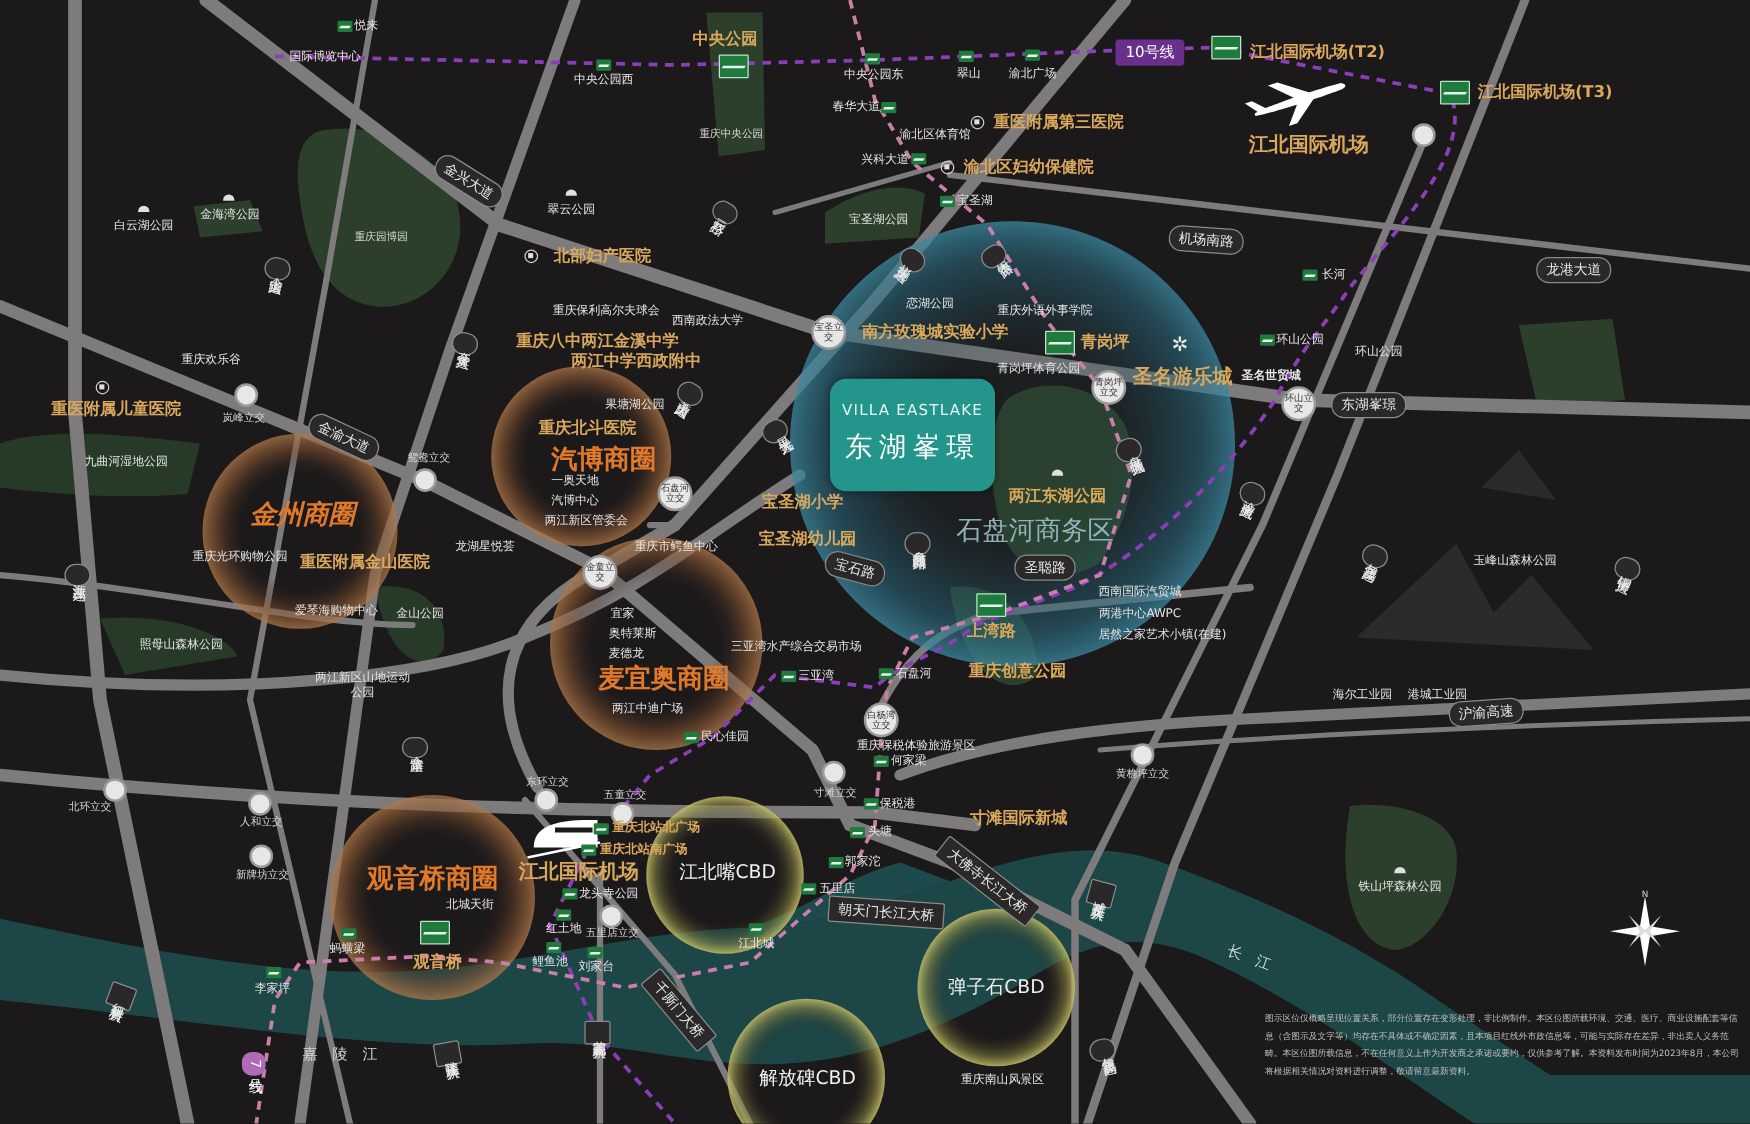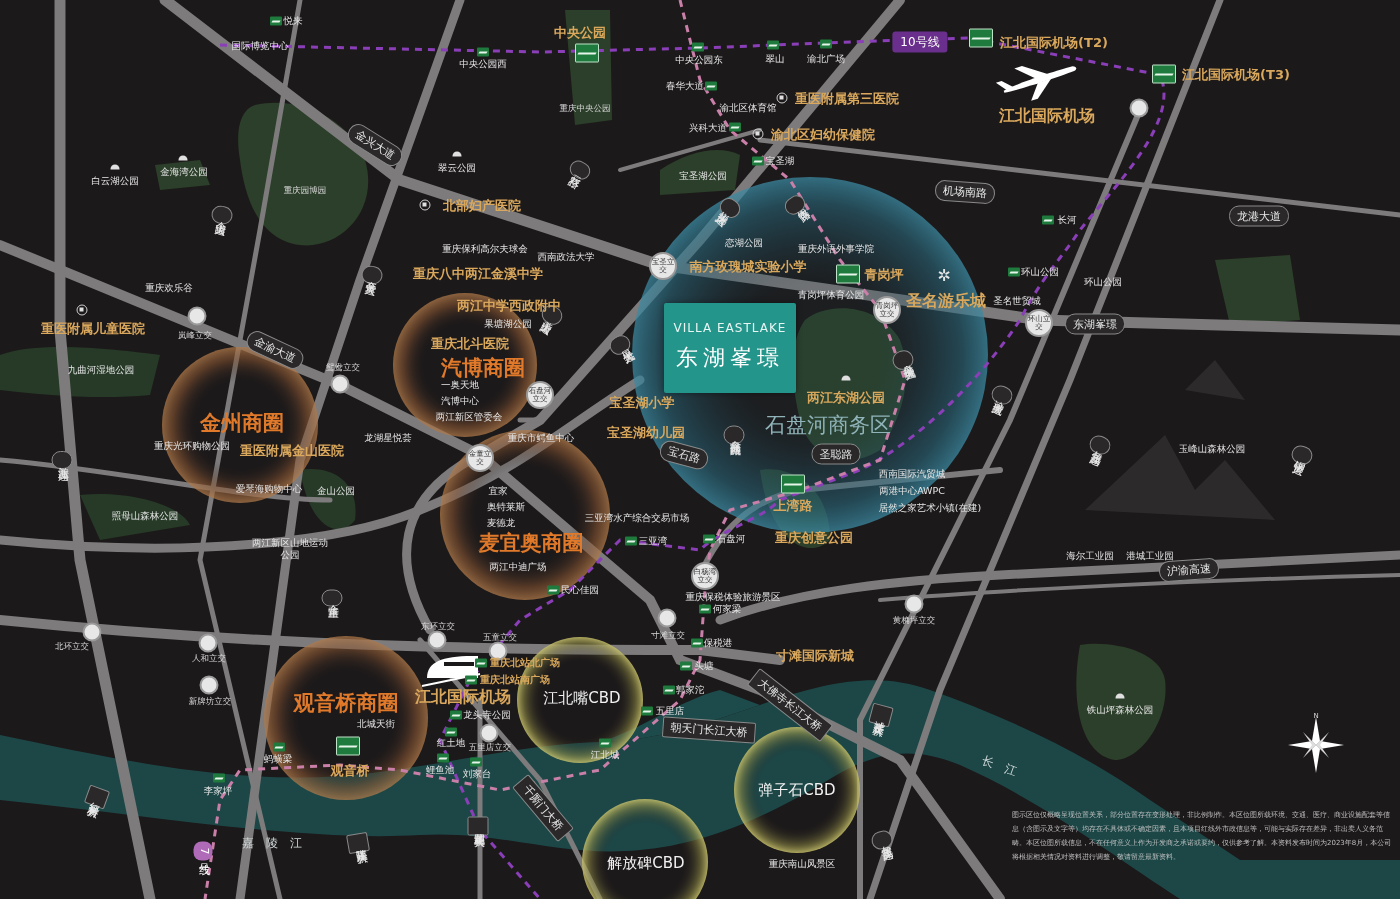--- a/index.html
+++ b/index.html
@@ -17,21 +17,21 @@
   .pill.v{writing-mode:vertical-rl;padding:6px 2px;letter-spacing:1px;}
   .pill.sq{border-radius:2px;background:#2a2829;}
   .node{position:absolute;width:15px;height:15px;border-radius:50%;background:#e7e7e7;border:2px solid #9a9a9a;transform:translate(-50%,-50%);}
   .node.big{width:24px;height:24px;font-size:7.5px;color:#333;display:flex;align-items:center;justify-content:center;text-align:center;line-height:1.05;}
   .metro{position:absolute;width:12px;height:9px;background:#1f7a3d;border-radius:1px;transform:translate(-50%,-50%);}
   .metro.big{width:22px;height:17px;border:1px solid #bfe3c8;}
   .metro::after{content:"";position:absolute;left:2px;right:2px;top:50%;height:2px;margin-top:-1px;background:#e6f5ea;transform:skewX(-30deg);}
   .poi-icon{position:absolute;width:9px;height:9px;border:1px solid #cfcfcf;border-radius:50%;transform:translate(-50%,-50%);}
   .poi-icon::after{content:"";position:absolute;left:2px;top:2px;width:4px;height:4px;background:#e0e0e0;}
   .tree-icon{position:absolute;width:9px;height:5px;border-radius:5px 5px 0 0;background:#e0e0e0;transform:translate(-50%,-50%);}
-  .project{position:absolute;left:664px;top:303px;width:132px;height:90px;background:#23958a;border-radius:2px;color:#fff;text-align:center;box-shadow:0 0 6px rgba(0,0,0,.4);}
+  .project{position:absolute;left:664px;top:303px;width:132px;height:90px;background:#23958a;border-radius:13px;color:#fff;text-align:center;box-shadow:0 0 6px rgba(0,0,0,.4);}
   .project .en{font-size:12px;letter-spacing:1px;margin-top:18px;color:#e8f6f4;}
   .project .cn{font-size:22px;letter-spacing:5px;margin-top:8px;}
   .line-tag{position:absolute;background:#6a2f8c;color:#fff;font-size:12px;padding:2px 8px;border-radius:3px;transform:translate(-50%,-50%);}
   .line-tag.v{writing-mode:vertical-rl;background:#b06bb8;border-radius:8px;padding:6px 2px;font-size:11px;}
   .disclaimer{position:absolute;left:1012px;top:808px;width:380px;font-size:7px;line-height:14px;color:#bfbfbf;}
 </style>
 </head>
 <body>
 
 <div id="map">
@@ -136,21 +136,21 @@
       <rect x="-8" y="-6" width="30" height="4" fill="#1c191a"></rect>
       <path d="M-30,18 L28,6" stroke="#fff" stroke-width="2"></path>
     </g>
   </svg>
 
   <div class="project">
     <div class="en">VILLA EASTLAKE</div>
     <div class="cn">东湖峯璟</div>
   </div>
 
-  <div class="lbl orange" style="left:242px;top:423px;">金州商圈</div>
+  <div class="lbl orange" style="left:242px;top:412px;font-style:italic;">金州商圈</div>
   <div class="lbl orange" style="left:483px;top:368px;">汽博商圈</div>
   <div class="lbl orange" style="left:531px;top:543px;">麦宜奥商圈</div>
   <div class="lbl orange" style="left:346px;top:703px;">观音桥商圈</div>
   <div class="lbl cbd" style="left:582px;top:698px;">江北嘴CBD</div>
   <div class="lbl cbd" style="left:797px;top:790px;">弹子石CBD</div>
   <div class="lbl cbd" style="left:646px;top:863px;">解放碑CBD</div>
   <div class="lbl biz" style="left:828px;top:425px;">石盘河商务区</div>
 
   <div class="pill" style="left:375px;top:145px;transform:translate(-50%,-50%) rotate(32deg);">金兴大道</div>
   <div class="pill v" style="left:222px;top:215px;transform:translate(-50%,-50%) rotate(12deg);">金山大道</div>
@@ -294,21 +294,21 @@
   <div class="metro" style="left:219px;top:778px;"></div>
   <div class="lbl" style="left:218px;top:791px;">李家坪</div>
 
   <div class="poi-icon" style="left:782px;top:98px;"></div>
   <div class="lbl gold" style="left:847px;top:98px;">重医附属第三医院</div>
   <div class="poi-icon" style="left:758px;top:134px;"></div>
   <div class="lbl gold" style="left:823px;top:134px;">渝北区妇幼保健院</div>
   <div class="poi-icon" style="left:425px;top:205px;"></div>
   <div class="lbl gold" style="left:482px;top:205px;">北部妇产医院</div>
   <div class="lbl gold" style="left:478px;top:273px;">重庆八中两江金溪中学</div>
-  <div class="lbl gold" style="left:492px;top:305px;padding-left:34px;">两江中学西政附中</div>
+  <div class="lbl gold" style="left:492px;top:289px;padding-left:34px;">两江中学西政附中</div>
   <div class="lbl gold" style="left:470px;top:343px;">重庆北斗医院</div>
   <div class="poi-icon" style="left:82px;top:310px;"></div>
   <div class="lbl gold" style="left:93px;top:328px;">重医附属儿童医院</div>
   <div class="lbl gold" style="left:292px;top:450px;">重医附属金山医院</div>
   <div class="lbl gold" style="left:748px;top:266px;">南方玫瑰城实验小学</div>
   <div class="lbl gold-lg" style="left:946px;top:301px;">圣名游乐城</div>
   <div class="lbl" style="left:944px;top:276px;font-size:16px;">✲</div>
   <div class="lbl gold" style="left:846px;top:397px;">两江东湖公园</div>
   <div class="tree-icon" style="left:846px;top:378px;"></div>
   <div class="lbl gold" style="left:642px;top:402px;">宝圣湖小学</div>
@@ -327,21 +327,21 @@
   <div class="tree-icon" style="left:457px;top:154px;"></div>
   <div class="lbl" style="left:457px;top:168px;">翠云公园</div>
   <div class="lbl" style="left:748px;top:108px;">渝北区体育馆</div>
   <div class="lbl" style="left:703px;top:176px;">宝圣湖公园</div>
   <div class="lbl" style="left:485px;top:249px;">重庆保利高尔夫球会</div>
   <div class="lbl" style="left:566px;top:257px;">西南政法大学</div>
   <div class="lbl" style="left:508px;top:324px;">果塘湖公园</div>
   <div class="lbl" style="left:744px;top:243px;">恋湖公园</div>
   <div class="lbl" style="left:836px;top:249px;">重庆外语外事学院</div>
   <div class="lbl" style="left:831px;top:295px;">青岗坪体育公园</div>
-  <div class="lbl" style="left:1017px;top:301px;">圣名世贸城</div>
+  <div class="lbl" style="left:1017px;top:301px;font-weight:bold;">圣名世贸城</div>
   <div class="lbl" style="left:1103px;top:282px;">环山公园</div>
   <div class="lbl" style="left:169px;top:288px;">重庆欢乐谷</div>
   <div class="lbl" style="left:101px;top:370px;">九曲河湿地公园</div>
   <div class="lbl" style="left:192px;top:446px;">重庆光环购物公园</div>
   <div class="lbl" style="left:269px;top:489px;">爱琴海购物中心</div>
   <div class="lbl" style="left:388px;top:438px;">龙湖星悦荟</div>
   <div class="lbl" style="left:336px;top:491px;">金山公园</div>
   <div class="lbl" style="left:145px;top:516px;">照母山森林公园</div>
   <div class="lbl" style="left:290px;top:549px;width:80px;white-space:normal;text-align:center;line-height:12px;">两江新区山地运动公园</div>
   <div class="lbl" style="left:460px;top:385px;">一奥天地</div>

